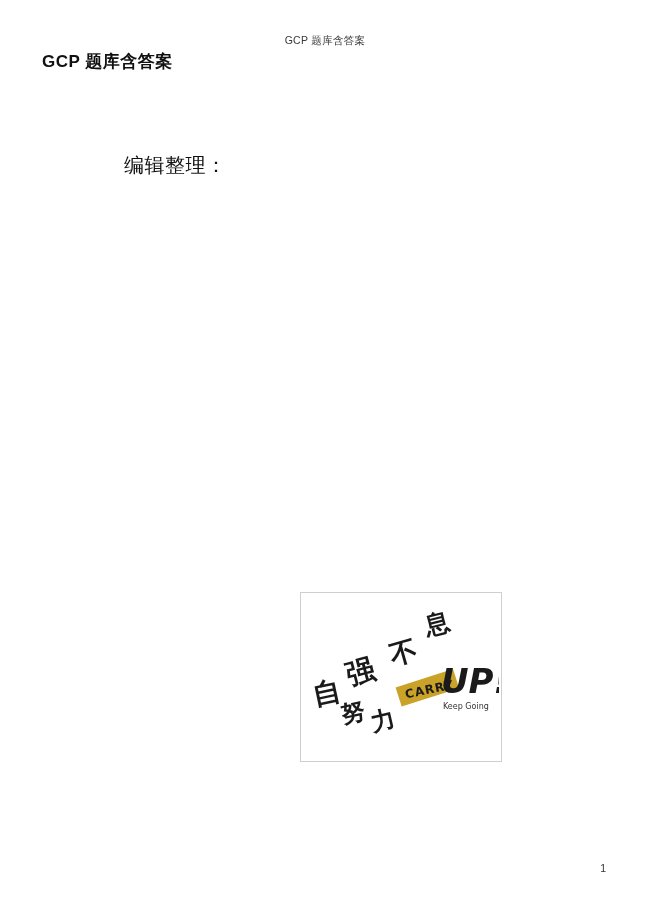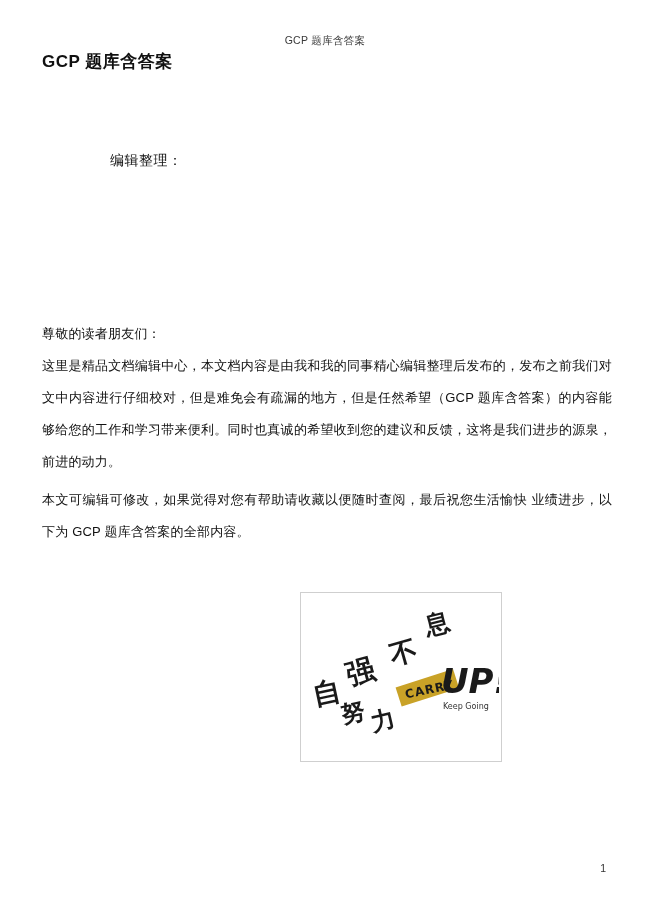--- a/index.html
+++ b/index.html
@@ -40,22 +40,22 @@
     left: 42px;
     font-size: 17px;
     font-weight: bold;
     letter-spacing: 0.5px;
     color: #111;
   }
   
   .editor-line {
     position: absolute;
     top: 152px;
-    left: 110px;
-    font-size: 14px;
+    left: 124px;
+    font-size: 20px;
     color: #111;
     letter-spacing: 0.5px;
   }
   
   .body-block {
     position: absolute;
     top: 318px;
     left: 42px;
     width: 570px;
   }
@@ -103,25 +103,20 @@
 <body>
 
 <div class="page">
 
   <div class="header-running">GCP 题库含答案</div>
 
   <div class="doc-title">GCP 题库含答案</div>
 
   <div class="editor-line">编辑整理：</div>
 
-  <div class="body-block">
-    <p class="salutation">尊敬的读者朋友们：</p>
-    <p class="para">这里是精品文档编辑中心，本文档内容是由我和我的同事精心编辑整理后发布的，发布之前我们对文中内容进行仔细校对，但是难免会有疏漏的地方，但是任然希望（GCP 题库含答案）的内容能够给您的工作和学习带来便利。同时也真诚的希望收到您的建议和反馈，这将是我们进步的源泉，前进的动力。</p>
-    <p class="para para2">本文可编辑可修改，如果觉得对您有帮助请收藏以便随时查阅，最后祝您生活愉快 业绩进步，以下为 GCP 题库含答案的全部内容。</p>
-  </div>
 
   <div class="image-box">
     <svg width="198" height="166" viewBox="0 0 198 166" xmlns="http://www.w3.org/2000/svg">
       <rect x="0" y="0" width="198" height="166" fill="#ffffff"></rect>
 
       <text x="126" y="42" font-family="'DejaVu Sans', sans-serif" font-size="25" fill="#1a1a1a" font-weight="bold" transform="rotate(-14 126 42)">息</text>
 
       <text x="92" y="72" font-family="'DejaVu Sans', sans-serif" font-size="27" fill="#1a1a1a" font-weight="bold" transform="rotate(-16 92 72)">不</text>
 
       <text x="48" y="92" font-family="'DejaVu Sans', sans-serif" font-size="29" fill="#1a1a1a" font-weight="bold" transform="rotate(-15 48 92)">强</text>

